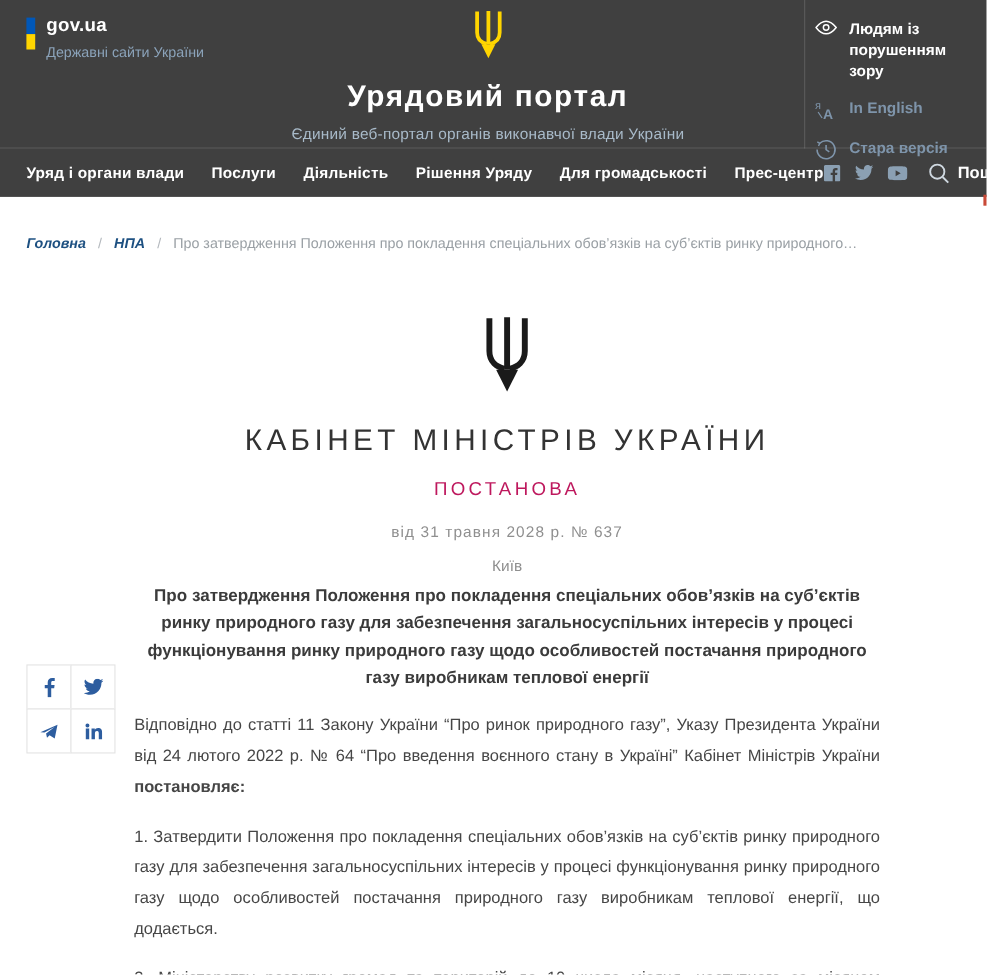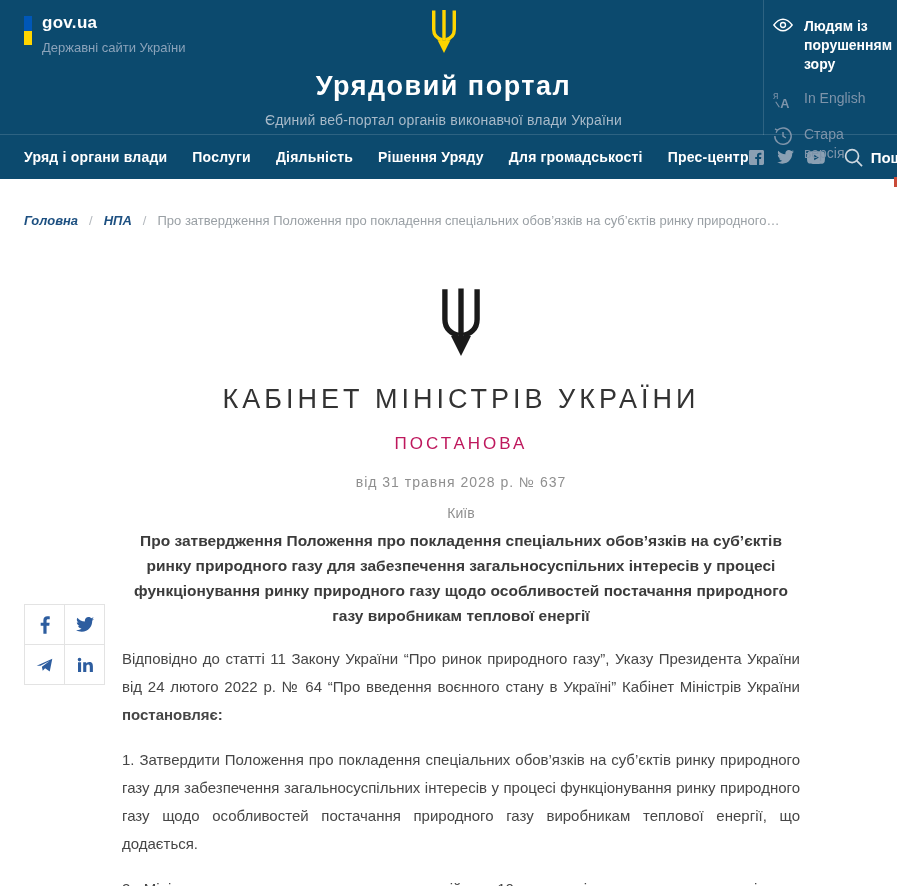--- a/index.html
+++ b/index.html
@@ -2,40 +2,40 @@
 <html lang="uk"><head>
 <meta charset="utf-8">
 <style>
   * { box-sizing: border-box; margin: 0; padding: 0; }
   html,body { background:#fff; }
   body {
     width: 897px; height: 886px; position: relative; overflow: hidden;
     font-family: "Liberation Sans", sans-serif; color:#464646;
   }
   
-  .site-header { background:#0c4a6e; color:#fff; }
+  .site-header { background:#404040; color:#fff; }
   .header-top { height:135px; position:relative; border-bottom:1px solid rgba(255,255,255,.14); }
   .gov-block { position:absolute; left:24px; top:13px; display:flex; gap:10px; cursor:pointer; }
   .flag { width:8px; padding-top:3px; }
   .flag-blue { height:15px; background:#0057b8; }
   .flag-yellow { height:14px; background:#ffd500; }
   .gov-title { font-size:17px; font-weight:bold; letter-spacing:.3px; }
   .gov-sub { font-size:13px; color:#8ba3ba; margin-top:7px; }
   .brand { position:absolute; left:200px; right:210px; top:0; text-align:center; cursor:pointer; }
   .brand-trident { margin-top:9px; }
   .brand-title { font-size:27px; font-weight:bold; letter-spacing:1.5px; margin-top:12px; }
   .brand-sub { font-size:14px; color:#a8bac9; margin-top:10px; letter-spacing:.2px; }
-  .header-right { position:absolute; right:0; top:0; width:134px; height:135px;
+  .header-right { position:absolute; right:0; top:0; width:166px; height:135px;
     border-left:1px solid rgba(255,255,255,.14); padding:17px 24px 0 9px; }
   .hr-item { display:flex; gap:11px; margin-bottom:15px; align-items:flex-start; cursor:pointer; }
   .hr-item .ico { flex:0 0 20px; margin-top:1px; }
   .hr-label { font-size:14px; line-height:19px; }
   .hr-item.primary .hr-label { color:#fff; font-weight:bold; }
   .hr-item.muted { color:#7e94aa; }
-  .hr-item.muted .hr-label { color:#7e94aa; }
+  .hr-item.muted .hr-label { color:#7e94aa;font-weight:bold; }
   
   .header-nav { height:44px; display:flex; align-items:center; padding:0 24px; }
   .nav-items { display:flex; gap:25px; list-style:none; }
   .nav-items li { font-size:14px; font-weight:bold; letter-spacing:.2px; cursor:pointer; white-space:nowrap; }
   .nav-right { margin-left:auto; display:flex; align-items:center; gap:13px; color:#8ba0b3; }
   .nav-right .social { cursor:pointer; display:flex; align-items:center; }
   .search-group { display:flex; align-items:center; gap:8px; color:#fff; cursor:pointer; margin-left:6px; }
   .search-label { font-size:15px; font-weight:bold; }
   .scroll-indicator { position:absolute; right:0; top:177px; width:3px; height:10px; background:#c94a38; }
   

